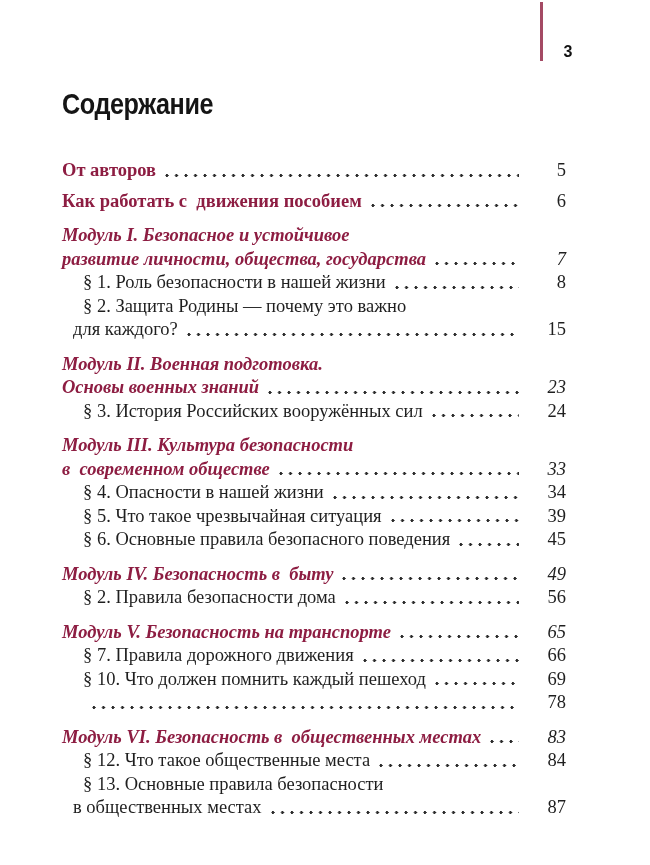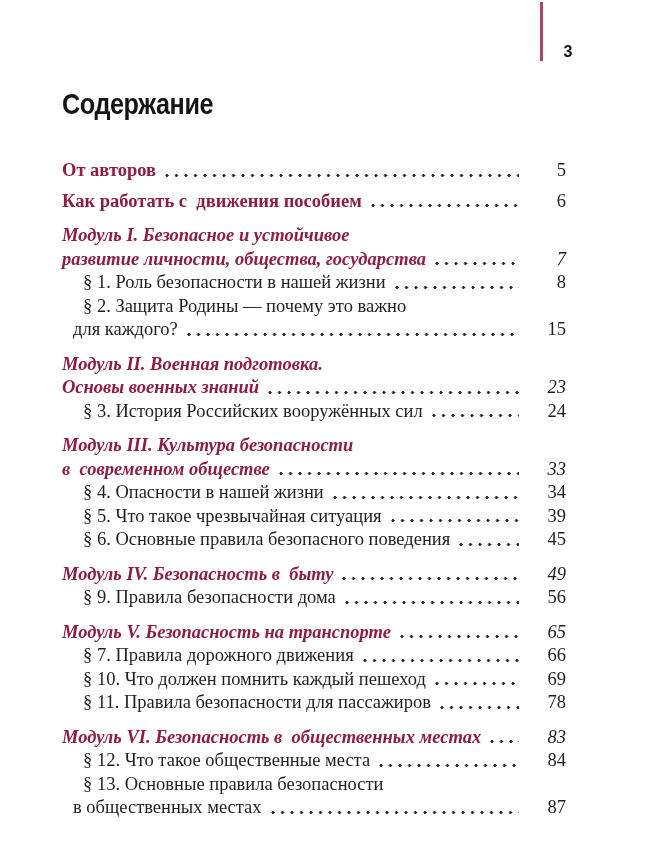--- a/index.html
+++ b/index.html
@@ -147,21 +147,21 @@
       </div>
       <div class="entry module">
         <div class="line">
           <span class="text">Модуль IV. Безопасность в  быту</span>
           <span class="dots"></span>
           <span class="pg">49</span>
         </div>
       </div>
       <div class="entry para">
         <div class="line">
-          <span class="text">§ 9. Правила безопасности дома</span>
+          <span class="text">§ 2. Правила безопасности дома</span>
           <span class="dots"></span>
           <span class="pg">56</span>
         </div>
       </div>
       <div class="entry module">
         <div class="line">
           <span class="text">Модуль V. Безопасность на транспорте</span>
           <span class="dots"></span>
           <span class="pg">65</span>
         </div>
@@ -175,21 +175,20 @@
       </div>
       <div class="entry para">
         <div class="line">
           <span class="text">§ 10. Что должен помнить каждый пешеход</span>
           <span class="dots"></span>
           <span class="pg">69</span>
         </div>
       </div>
       <div class="entry para">
         <div class="line">
-          <span class="text">§ 11. Правила безопасности для пассажиров</span>
           <span class="dots"></span>
           <span class="pg">78</span>
         </div>
       </div>
       <div class="entry module">
         <div class="line">
           <span class="text">Модуль VI. Безопасность в  общественных местах</span>
           <span class="dots"></span>
           <span class="pg">83</span>
         </div>

